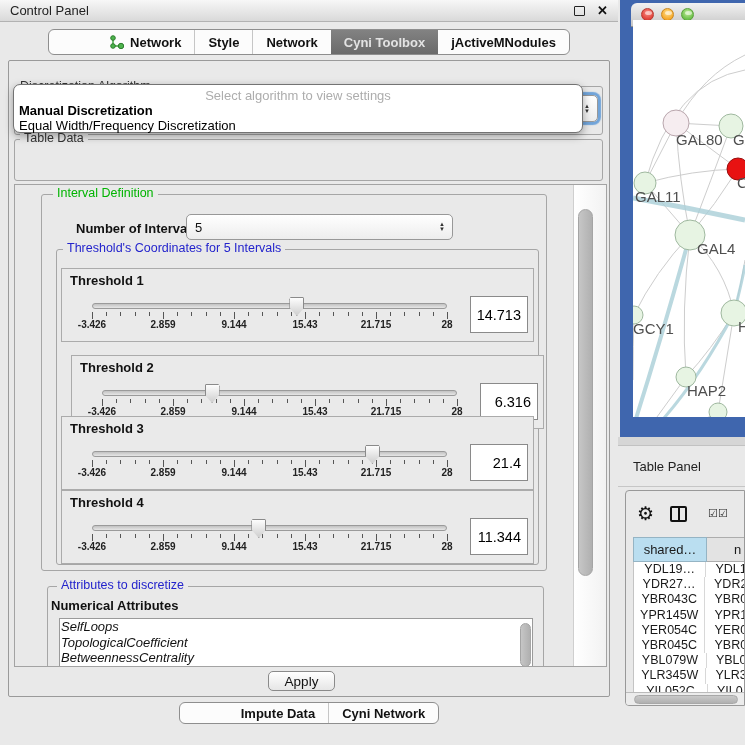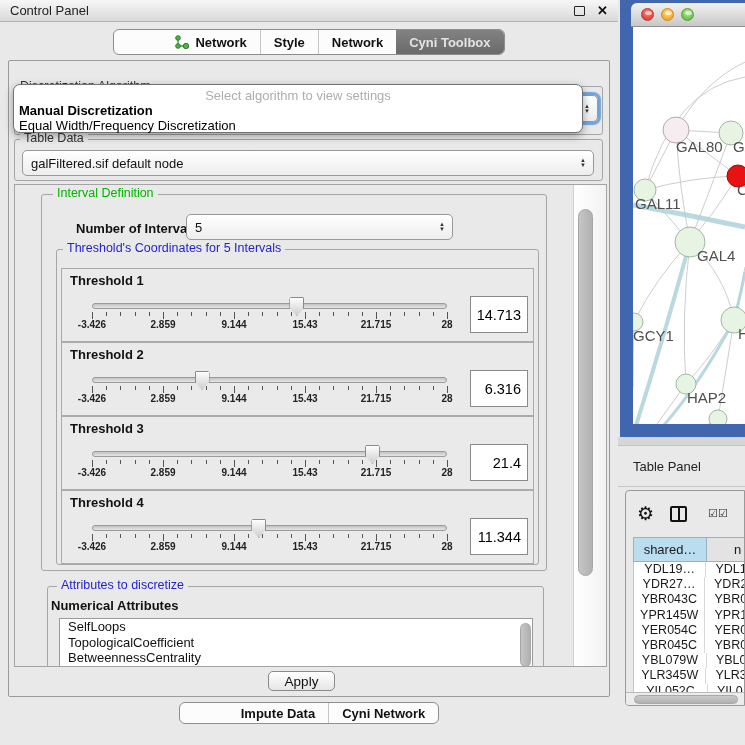--- a/index.html
+++ b/index.html
@@ -71,39 +71,39 @@
   .tick { position:absolute; width:1px; background:#555; }
   .tick-lbl { position:absolute; top:50px; width:50px; margin-left:-25px; text-align:center;
     font-size:10px; font-weight:bold; color:#222; }
   .th-value { position:absolute; left:408px; top:27px; width:58px; height:37px; background:#fff;
     border:1px solid #8a8a8a; font-family:"Liberation Sans",sans-serif; font-size:14.5px;
     text-align:right; padding-right:6px; color:#000; }
 
   
   #attr-list { position:absolute; left:44px; top:433px; width:474px; height:56px; background:#fff;
     border:1px solid #9a9a9a; overflow:hidden; }
-  .attr-item { font-size:13px; line-height:15.5px; padding-left:8px; color:#111; white-space:nowrap; }
+  .attr-item { font-size:13px; line-height:15.5px; padding-left:1px; color:#111; white-space:nowrap;font-style:italic; }
 
   
   #apply-btn { left:268px; top:671px; width:67px; height:20px; background:linear-gradient(#ffffff,#e6e6e6);
     border:1px solid #8a8a8a; border-radius:5px; font-size:13.5px; color:#111;
     display:flex; align-items:center; justify-content:center; }
 
   
   #net-window { left:620px; top:0; width:125px; height:437px; background:#3f66ae; }
   #net-titlebar { position:absolute; left:11px; top:3px; width:114px; height:24px;
     background:linear-gradient(#f2f2f2,#c7c7c7); border-bottom:1px solid #8f8f8f;
     border-radius:6px 0 0 0; display:flex; align-items:center; padding-left:10px; }
   .light { width:13px; height:13px; border-radius:50%; margin-right:7px; position:relative; }
   .light::after { content:""; position:absolute; left:2.5px; top:1.5px; width:7px; height:4px;
     border-radius:50%; background:rgba(255,255,255,.55); }
   .light.red { background:radial-gradient(circle at 50% 35%,#fa8d83,#e0423a 70%); border:1px solid #b53a31; }
   .light.yellow { background:radial-gradient(circle at 50% 35%,#ffe08a,#f6a829 70%); border:1px solid #c9881f; }
   .light.green { background:radial-gradient(circle at 50% 35%,#c0ec96,#6cbf4a 70%); border:1px solid #59a03b; }
-  #net-canvas { position:absolute; left:13px; top:27px; width:112px; height:397px; background:#fff; overflow:hidden; }
+  #net-canvas { position:absolute; left:13px; top:20px; width:112px; height:397px; background:#fff; overflow:hidden; }
 
   
   #tp-strip { left:618px; top:437px; width:127px; height:9px; background:#d6d6d6; border-bottom:1px solid #c2c2c2; }
   #tp-bar { left:618px; top:446px; width:127px; height:41px; background:#e9e9e9; border-bottom:1px solid #c6c6c6;
     display:flex; align-items:center; padding-left:15px; font-size:13px; color:#222; }
   #table-container { left:625px; top:490px; width:120px; height:216px; border:1px solid #999;
     border-radius:4px 0 0 4px; background:#e9e9e9; overflow:hidden; }
   #tc-toolbar { position:absolute; left:0; top:0; width:120px; height:45px; display:flex; align-items:center; }
   .gear { font-size:19px; color:#111; margin-left:11px; line-height:19px; }
   .spliticon { width:17px; height:16px; border:2px solid #111; border-radius:2px; margin-left:16px; position:relative; }
@@ -147,20 +147,23 @@
       </div>
       <div class="tab">
           <span>Style</span>
         </div>
       <div class="tab">
           <span>Network</span>
         </div>
       <div class="tab sel">
           <span>Cyni Toolbox</span>
         </div>
+      <div class="tab">
+          <span>jActiveMNodules</span>
+        </div>
     </div>
   </div>
 
   <div id="outer-panel" class="a"></div>
 
   <span id="algo-label" class="a">Discretization Algorithm</span>
   <div class="group" style="left:14px;top:86px;width:589px;height:49px;"></div>
   <div class="combo focusring" style="left:22px;top:95px;width:576px;height:27px;z-index:2;">
     <span class="flex"></span>
     <span class="stepper">
@@ -170,27 +173,20 @@
   </div>
 
   <div id="dropdown" class="a">
     <div id="dd-placeholder" class="a">Select algorithm to view settings</div>
     <div class="dd-opt a" style="top:18px;font-weight:bold;">Manual Discretization</div>
     <div class="dd-opt a" style="top:33px;">Equal Width/Frequency Discretization</div>
   </div>
 
   <div class="group" style="left:14px;top:139px;width:589px;height:42px;"></div>
   <span class="group-label" style="left:20px;top:132px;color:#333;">Table Data</span>
-  <div class="combo" style="left:22px;top:150px;width:572px;height:26px;">
-    <span class="flex">galFiltered.sif default node</span>
-    <span class="stepper">
-        <span>▲</span>
-        <span>▼</span>
-      </span>
-  </div>
 
   <div id="scrollpanel" class="a">
     <div class="vtrack a" style="left:558px;top:0;width:35px;height:483px;"></div>
     <div class="vthumb a" style="left:563px;top:24px;width:15px;height:367px;"></div>
 
     <div class="group" style="left:26px;top:9px;width:506px;height:377px;"></div>
     <span class="group-label green" style="left:38px;top:2px;">Interval Definition</span>
 
     <span class="bold13 a" style="left:61px;top:36px;">Number of Intervals</span>
     <div class="combo" style="left:171px;top:29px;width:267px;height:26px;">
@@ -235,21 +231,21 @@
           <div class="tick" style="left: 385px; top: 43px; height: 7px;"></div>
           <div class="tick-lbl" style="left: 30px;">-3.426</div>
           <div class="tick-lbl" style="left: 101px;">2.859</div>
           <div class="tick-lbl" style="left: 172px;">9.144</div>
           <div class="tick-lbl" style="left: 243px;">15.43</div>
           <div class="tick-lbl" style="left: 314px;">21.715</div>
           <div class="tick-lbl" style="left: 385px;">28</div>
           <div class="th-thumb" style="left: 227.405px;"></div>
           <input class="th-value" value="14.713" style="">
         </div>
-        <div class="th-panel" style="top: 158px;">
+        <div class="th-panel" style="top: 171px; margin-left: 10px;">
           <div class="th-title">Threshold 2</div>
           <div class="th-track"></div>
           <div class="tick" style="left: 30px; top: 43px; height: 7px;"></div>
           <div class="tick" style="left: 44.2px; top: 43px; height: 4px;"></div>
           <div class="tick" style="left: 58.4px; top: 43px; height: 4px;"></div>
           <div class="tick" style="left: 72.6px; top: 43px; height: 4px;"></div>
           <div class="tick" style="left: 86.8px; top: 43px; height: 4px;"></div>
           <div class="tick" style="left: 101px; top: 43px; height: 7px;"></div>
           <div class="tick" style="left: 115.2px; top: 43px; height: 4px;"></div>
           <div class="tick" style="left: 129.4px; top: 43px; height: 4px;"></div>

